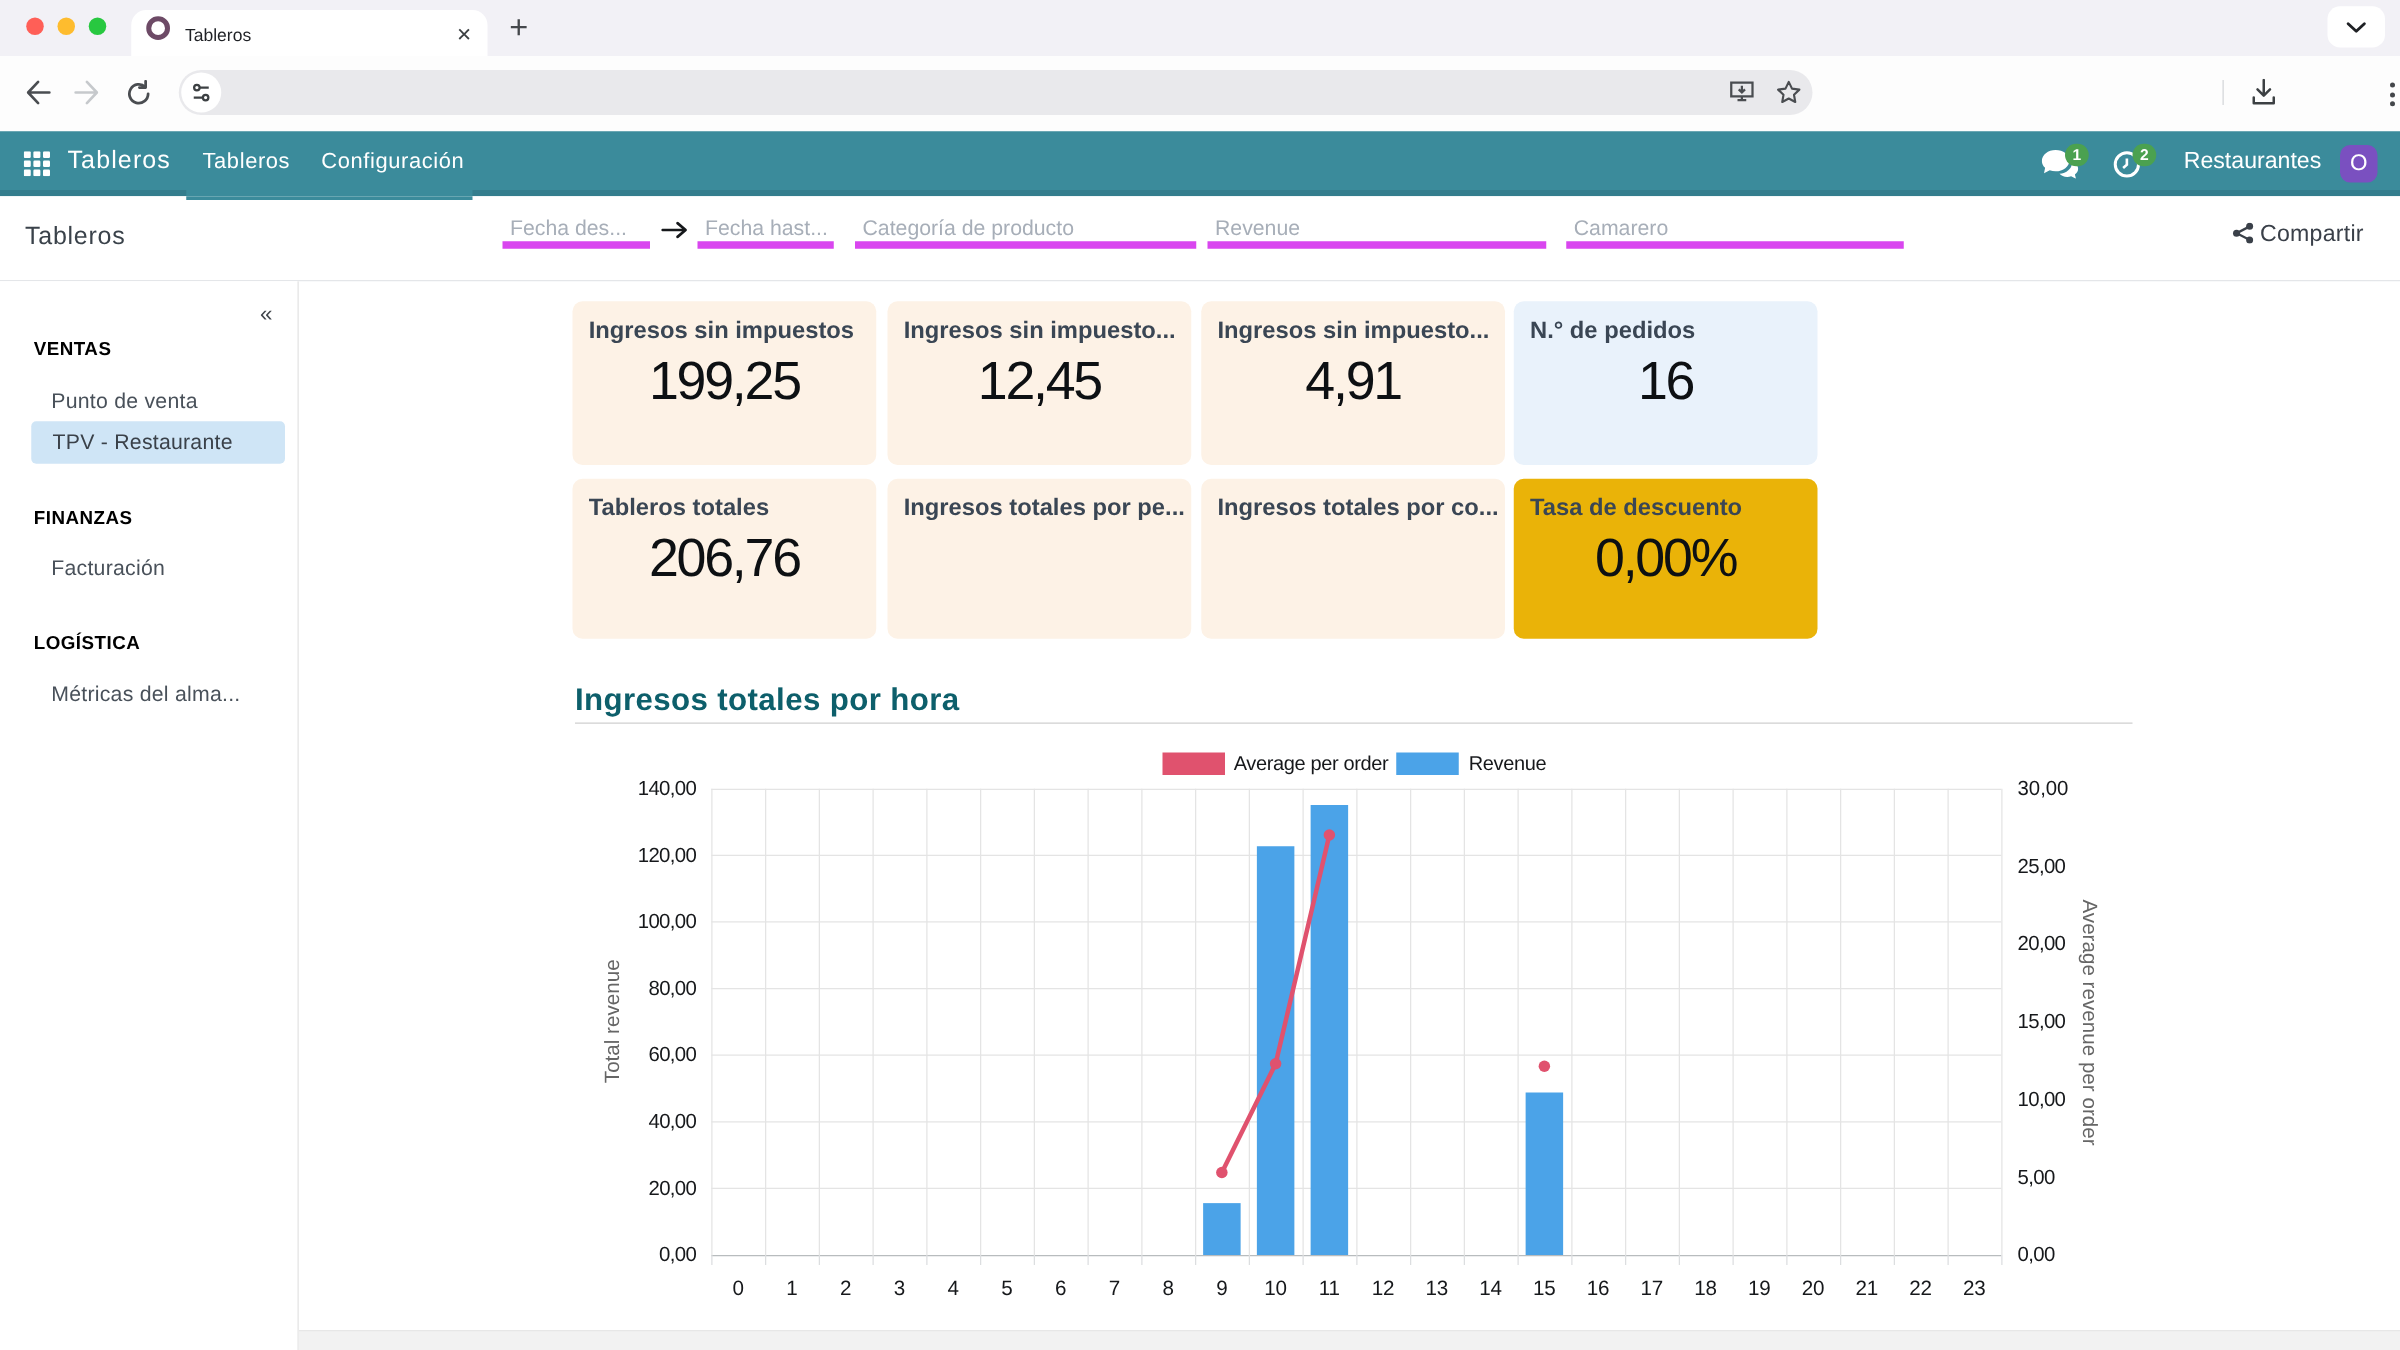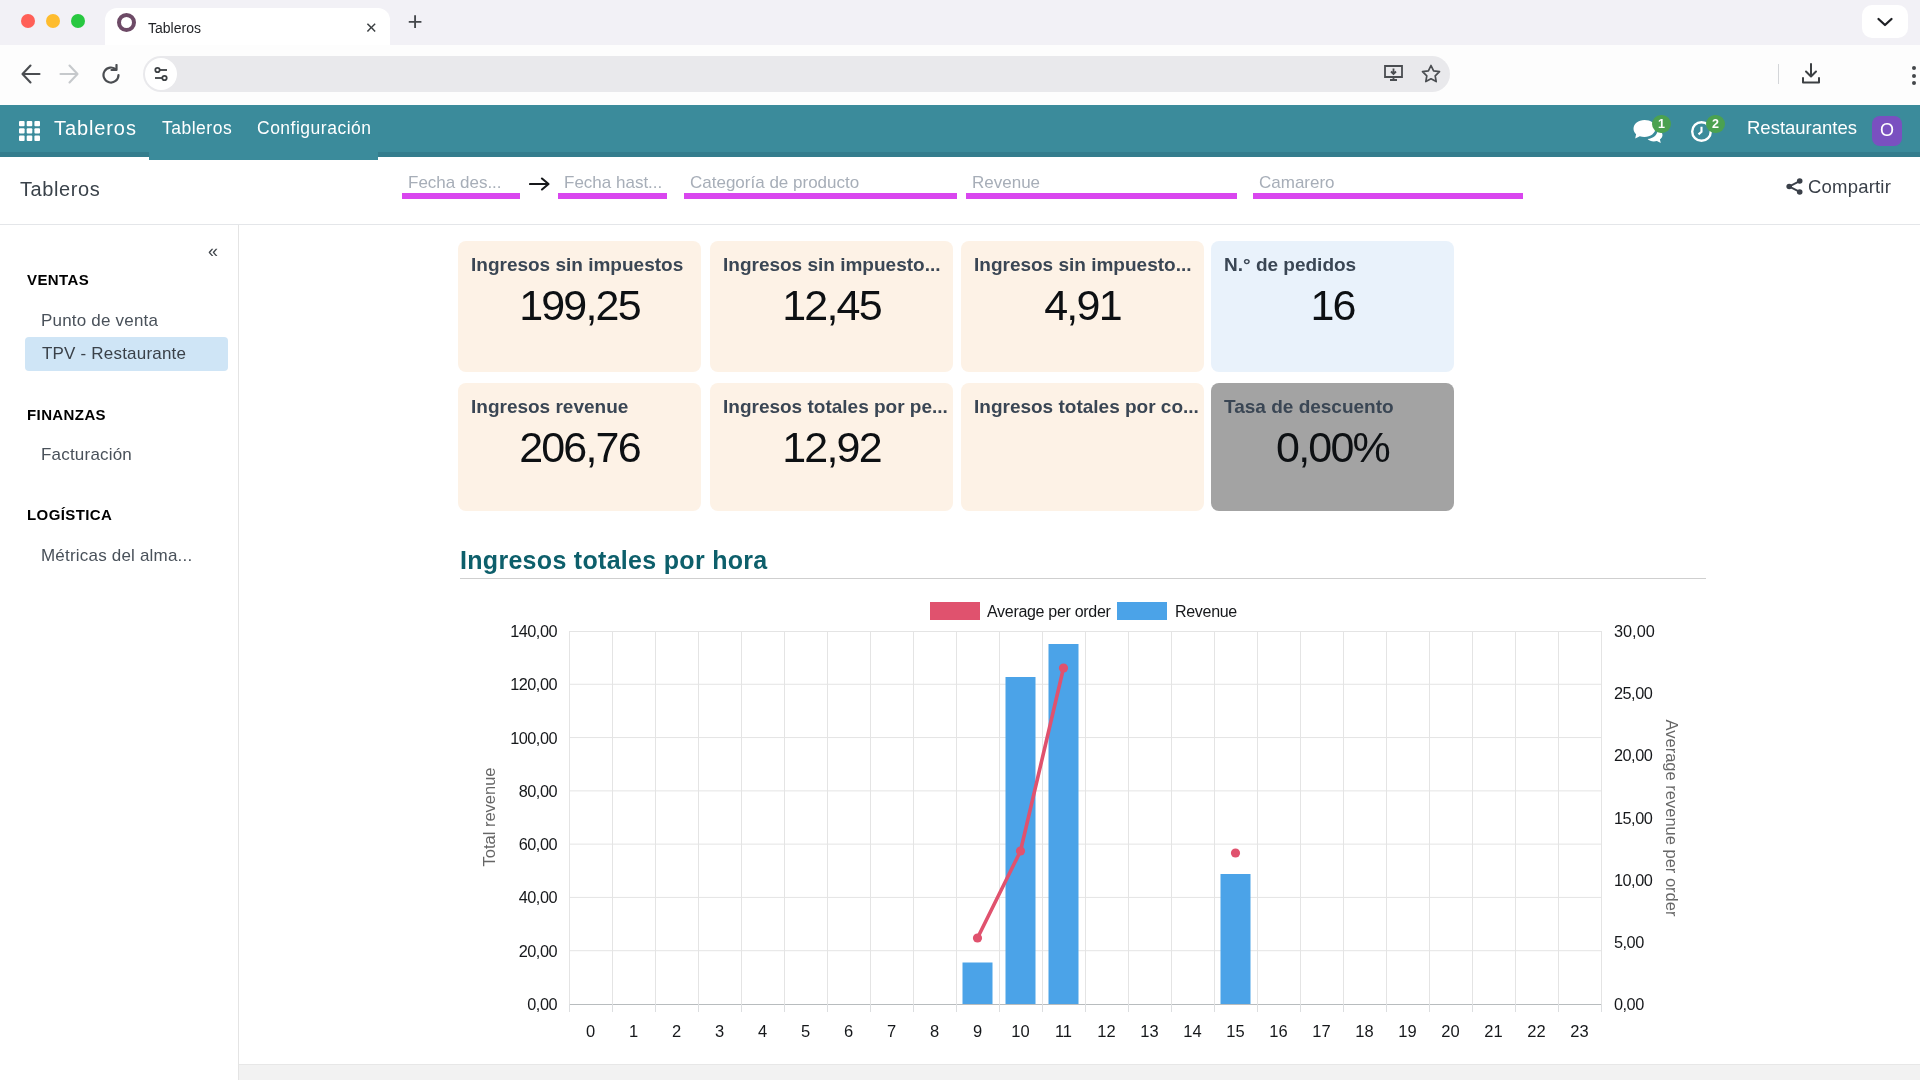--- a/index.html
+++ b/index.html
@@ -47,21 +47,21 @@
 #collapse { left:208px; top:16px; font-size:18px; color:#41464c; }
 .shead { left:27px; font-size:15px; font-weight:bold; color:#000000; letter-spacing:.4px; }
 .sitem { left:41px; font-size:17px; color:#49515a; letter-spacing:.2px; }
 #selitem { left:25px; top:112px; width:203px; height:34px; background:#cfe5f6; border-radius:4px; }
 #selitem span { position:absolute; left:17px; top:7px; font-size:17px; color:#3a4149; letter-spacing:.2px; }
 
 
 .card { width:243px; border-radius:8px; }
 .cream { background:#fdf2e6; }
 .cblue { background:#e9f2fb; }
-.cpink { background:#a3a3a3; }
+.cpink { background:#eab308; }
 .r1 { top:241px; height:131px; }
 .r2 { top:383px; height:128px; }
 .c1 { left:458px; } .c2 { left:710px; } .c3 { left:961px; } .c4 { left:1211px; }
 .ctitle { position:absolute; left:13px; top:13px; font-size:19px; font-weight:bold; color:#3a4654; }
 .cnum { position:absolute; left:0; right:0; top:40px; text-align:center; font-size:43px; letter-spacing:-1.8px; color:#0d1013; }
 
 
 #charttitle { left:460px; top:546px; font-size:25px; font-weight:bold; letter-spacing:.3px; color:#0d5f6b; }
 #chartrule { left:460px; top:578px; width:1246px; height:1px; background:#cfcfcf; }
 #chartsvg { left:440px; top:590px; }
@@ -213,26 +213,25 @@
     </div>
   <div class="abs card cream r1 c3">
       <div class="ctitle">Ingresos sin impuesto...</div>
       <div class="cnum">4,91</div>
     </div>
   <div class="abs card cblue r1 c4">
       <div class="ctitle">N.° de pedidos</div>
       <div class="cnum">16</div>
     </div>
   <div class="abs card cream r2 c1">
-      <div class="ctitle">Ingresos revenue</div>
+      <div class="ctitle">Tableros totales</div>
       <div class="cnum">206,76</div>
     </div>
   <div class="abs card cream r2 c2">
       <div class="ctitle">Ingresos totales por pe...</div>
-      <div class="cnum">12,92</div>
     </div>
   <div class="abs card cream r2 c3">
       <div class="ctitle">Ingresos totales por co...</div>
     </div>
   <div class="abs card cpink r2 c4">
       <div class="ctitle">Tasa de descuento</div>
       <div class="cnum">0,00%</div>
     </div>
 
   <div id="charttitle" class="abs">Ingresos totales por hora</div>

